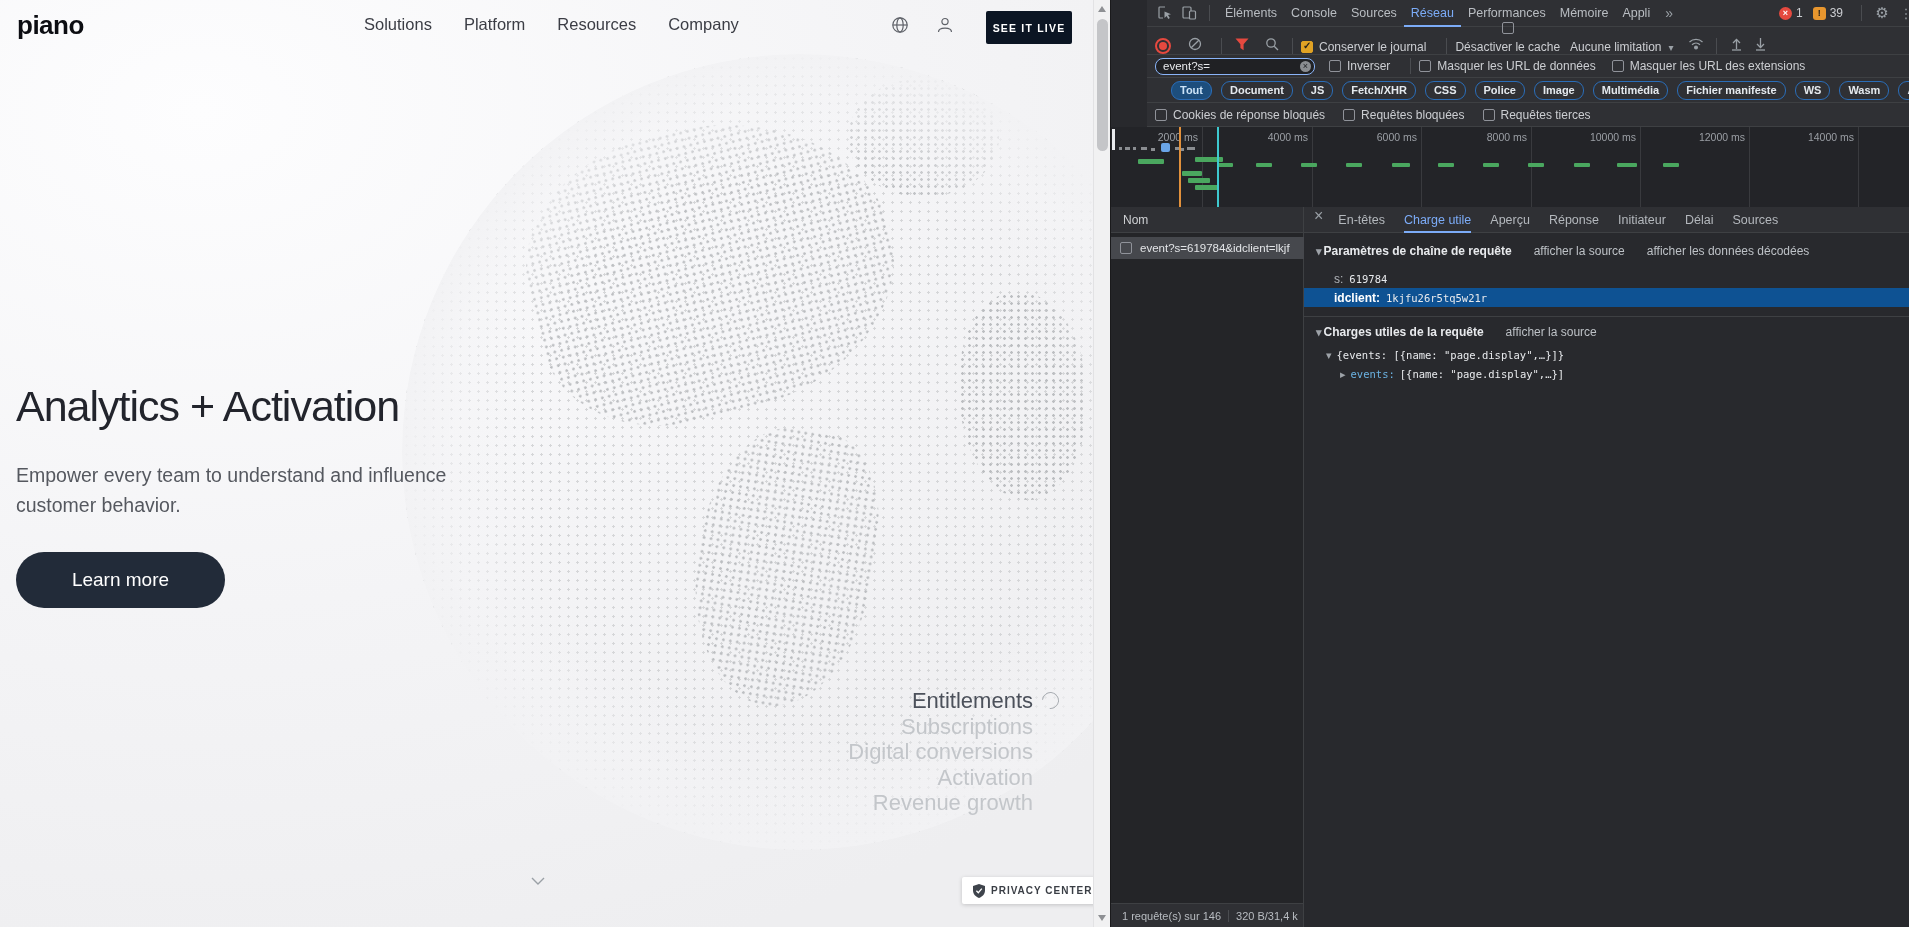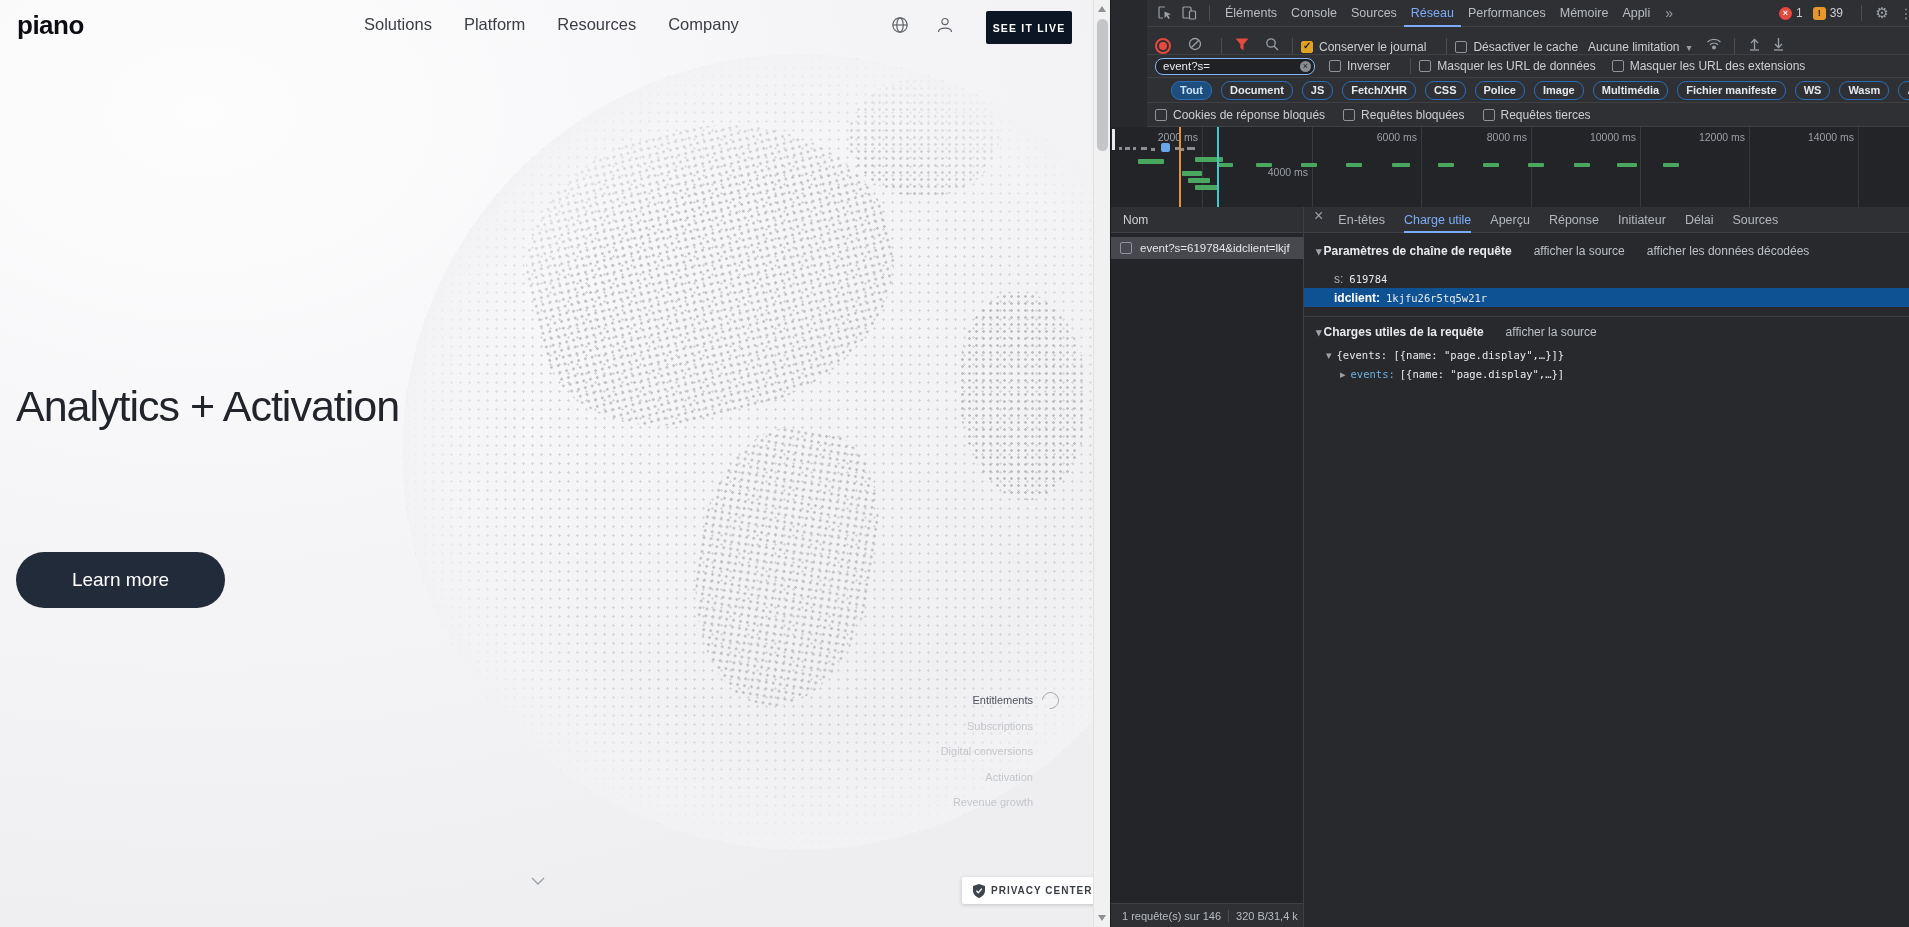--- a/index.html
+++ b/index.html
@@ -22,21 +22,21 @@
   .site-nav span{font-size:16.5px;color:#3b3d45;cursor:pointer;}
   .hicon{position:absolute;top:16px;width:18px;height:18px;color:#5f6269;}
   .see-live{position:absolute;left:986px;top:11px;width:86px;height:33px;background:#0b1523;color:#fff;
             display:flex;align-items:center;justify-content:center;font-size:10.5px;font-weight:700;
             letter-spacing:1.2px;border-radius:2px;}
   .hero-title{position:absolute;left:16px;top:382px;font-size:43px;font-weight:500;letter-spacing:-1px;color:#22242c;}
   .hero-sub{position:absolute;left:16px;top:460px;max-width:440px;font-size:19.5px;line-height:30px;color:#55585f;}
   .hero-cta{position:absolute;left:16px;top:552px;width:209px;height:56px;border-radius:28px;background:#222b39;
             color:#fff;display:flex;align-items:center;justify-content:center;font-size:19px;}
   .features{position:absolute;right:77px;top:688px;text-align:right;}
-  .features div{position:relative;font-size:11px;line-height:25.5px;color:#c3c6ca;white-space:nowrap;}
+  .features div{position:relative;font-size:22px;line-height:25.5px;color:#c3c6ca;white-space:nowrap;}
   .features div.active{color:#4c515b;}
   .spinner{position:absolute;right:-26px;top:4px;width:15px;height:15px;border-radius:50%;
            border:1.5px solid #a9adb2;border-left-color:transparent;transform:rotate(-40deg);}
   .page-chevron{position:absolute;left:530px;top:876px;color:#9aa0a6;}
   .privacy{position:absolute;left:962px;top:877px;height:27px;background:#fff;border-radius:2px;
            box-shadow:0 1px 4px rgba(0,0,0,.18);display:flex;align-items:center;gap:6px;padding:0 11px;}
   .privacy .txt{font-size:10px;font-weight:700;letter-spacing:1px;color:#3a3e45;}
   
   .p-scroll{position:absolute;left:1093px;top:0;width:17px;height:927px;background:#f1f1f2;border-left:1px solid #e2e2e4;}
   .p-thumb{position:absolute;left:3px;top:19px;width:11px;height:132px;background:#c4c5c8;border-radius:6px;}
@@ -180,20 +180,21 @@
       <span class="hicon" style="left:936px;">
         <svg width="18" height="18" viewBox="0 0 18 18" fill="none" stroke="currentColor" stroke-width="1.2">
           <circle cx="9" cy="5.6" r="3.1"></circle>
             <path d="M2.5 16 C2.5 10.8 15.5 10.8 15.5 16"></path>
         </svg>
       </span>
       <div class="see-live">SEE IT LIVE</div>
     </div>
 
     <div class="hero-title">Analytics + Activation</div>
+    <div class="hero-sub">Empower every team to understand and influence customer behavior.</div>
     <div class="hero-cta">Learn more</div>
 
     <div class="features">
       <div class="active">
         <span>Entitlements</span>
         <span class="spinner"></span>
       </div>
       <div>Subscriptions</div>
       <div>Digital conversions</div>
       <div>Activation</div>
@@ -279,21 +280,21 @@
           <circle cx="6" cy="6" r="4.2"></circle>
             <line x1="9.2" y1="9.2" x2="13" y2="13"></line>
         </svg>
       </span>
       <span class="vsep"></span>
       <span class="cbgroup" style="margin-right:12px;">
         <span class="cb on"></span>
         <span>Conserver le journal</span>
       </span>
       <span class="vsep"></span>
-      <span class="cbgroup" style="margin-right:10px;">
+      <span class="cbgroup" style="margin-right:10px;flex-direction:column;">
         <span class="cb"></span>
         <span>Désactiver le cache</span>
       </span>
       <span class="ddown" style="margin-right:10px;">
         <span>Aucune limitation</span>
         <span class="caret"></span>
       </span>
       <span class="icon-btn">
         <svg width="16" height="14" viewBox="0 0 16 14" fill="none" stroke="currentColor" stroke-width="1.2">
           <path d="M1.5 5 C5 1.5 11 1.5 14.5 5"></path>
@@ -372,21 +373,21 @@
 
     <div class="dt-timeline">
       <div class="gl" style="left:91px;"></div>
         <div class="gl" style="left:201px;"></div>
       <div class="gl" style="left:310px;"></div>
         <div class="gl" style="left:420px;"></div>
       <div class="gl" style="left:529px;"></div>
         <div class="gl" style="left:638px;"></div>
       <div class="gl" style="left:747px;"></div>
       <span class="tl-label" style="left:27px;">2000 ms</span>
-      <span class="tl-label" style="left:137px;margin-top:35px;">4000 ms</span>
+      <span class="tl-label" style="left:137px;">4000 ms</span>
       <span class="tl-label" style="left:246px;">6000 ms</span>
       <span class="tl-label" style="left:356px;">8000 ms</span>
       <span class="tl-label" style="left:465px;">10000 ms</span>
       <span class="tl-label" style="left:574px;">12000 ms</span>
       <span class="tl-label" style="left:683px;">14000 ms</span>
 
       <div class="tl-handle"></div>
       <div class="tl-mini" style="left:8px;top:20px;width:3px;height:3px;"></div>
       <div class="tl-mini" style="left:14px;top:20px;width:5px;height:3px;"></div>
       <div class="tl-mini" style="left:22px;top:20px;width:3px;height:3px;"></div>

